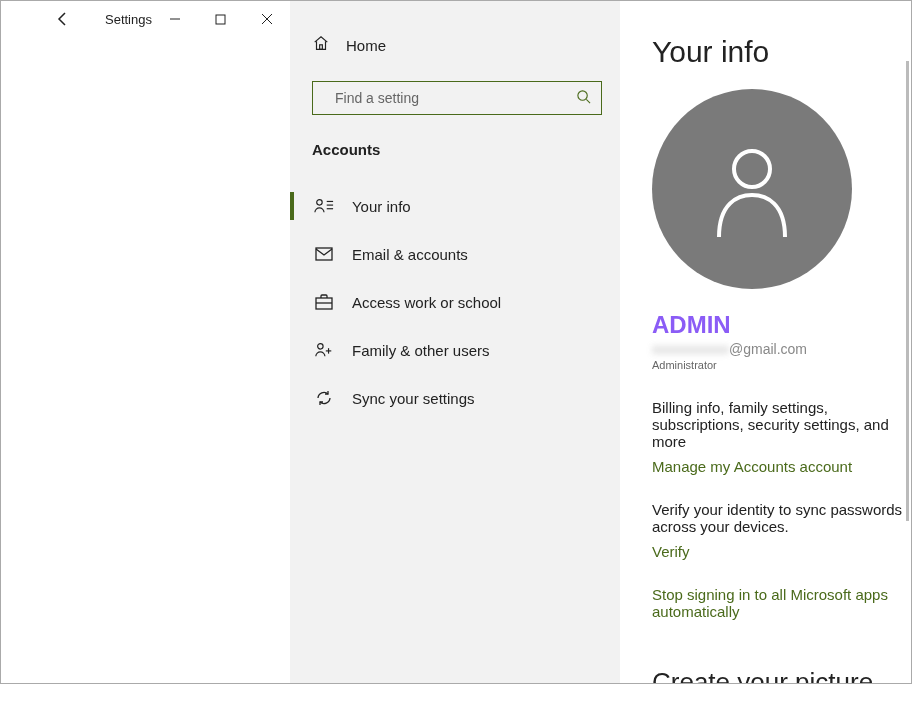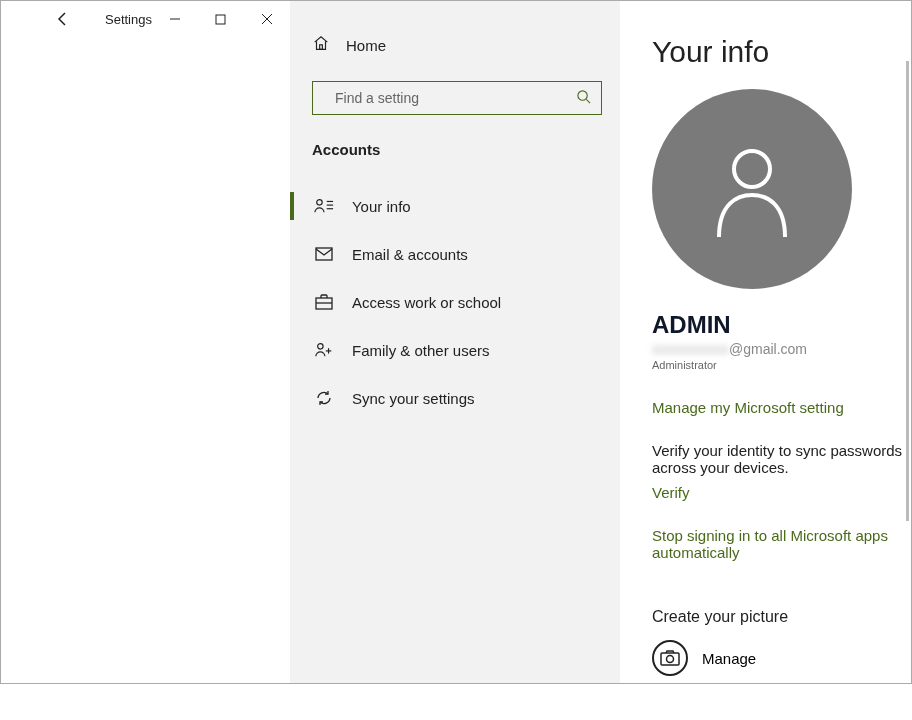--- a/index.html
+++ b/index.html
@@ -60,27 +60,27 @@
     flex:1; padding: 34px 0 0 32px; overflow-y: auto; position:relative;
   }
   .scroll-indicator {
     position:absolute; right: 2px; top: 60px; width: 3px; height: 460px; background:#bbb;
   }
   .h1 { font-size: 30px; font-weight: 300; color:#222; margin-bottom: 20px; }
   .avatar {
     width: 200px; height: 200px; border-radius: 50%; background:#7a7a7a;
     display:flex; align-items:center; justify-content:center; margin-bottom: 22px;
   }
-  .username { font-size: 24px; font-weight: 700; color:#0f172a; }
+  .username { font-size: 24px; font-weight: 700; color:#8b5cf6; }
   .email { font-size: 14px; color:#888; margin-top: 2px; }
   .email .blur { filter: blur(3px); opacity:.6; }
   .role { font-size: 11px; color:#666; margin-top: 2px; margin-bottom: 28px;}
   .desc { font-size: 15px; color:#222; margin-bottom: 8px; }
   .link { font-size: 15px; color:#4a6a1b; cursor:pointer; margin-bottom: 26px; display:inline-block;}
-  .h2 { font-size: 16px; font-weight: 400; color:#222; margin-top: 46px; margin-bottom: 14px;}
+  .h2 { font-size: 26px; font-weight: 400; color:#222; margin-top: 46px; margin-bottom: 14px;}
   .camera-row { display:flex; align-items:center; gap: 14px; }
   .cam-icon-wrap {
     width: 36px; height: 36px; border: 2px solid #222; border-radius:50%;
     display:flex; align-items:center; justify-content:center;
   }
 </style>
 </head>
 <body>
 
 <div class="window">
@@ -211,21 +211,22 @@
         <svg width="90" height="100" viewBox="0 0 90 100" fill="none" stroke="#fff" stroke-width="4">
           <circle cx="45" cy="30" r="18"></circle>
           <path d="M12 98 C12 65 30 56 45 56 C60 56 78 65 78 98"></path>
         </svg>
       </div>
 
       <div class="username">ADMIN</div>
       <div class="email"><span class="blur">xxxxxxxxxxx</span><span>@gmail.com</span></div>
       <div class="role">Administrator</div>
 
-      <a class="link">Manage my Microsoft setting</a>
+      <div class="desc">Billing info, family settings, subscriptions, security settings, and more</div>
+      <a class="link">Manage my Accounts account</a>
 
       <div class="desc">Verify your identity to sync passwords across your devices.</div>
       <a class="link">Verify</a>
 
       <div><a class="link" style="margin-bottom:0">Stop signing in to all Microsoft apps automatically</a></div>
 
       <div class="h2">Create your picture</div>
 
       <div class="camera-row">
         <span class="cam-icon-wrap">

